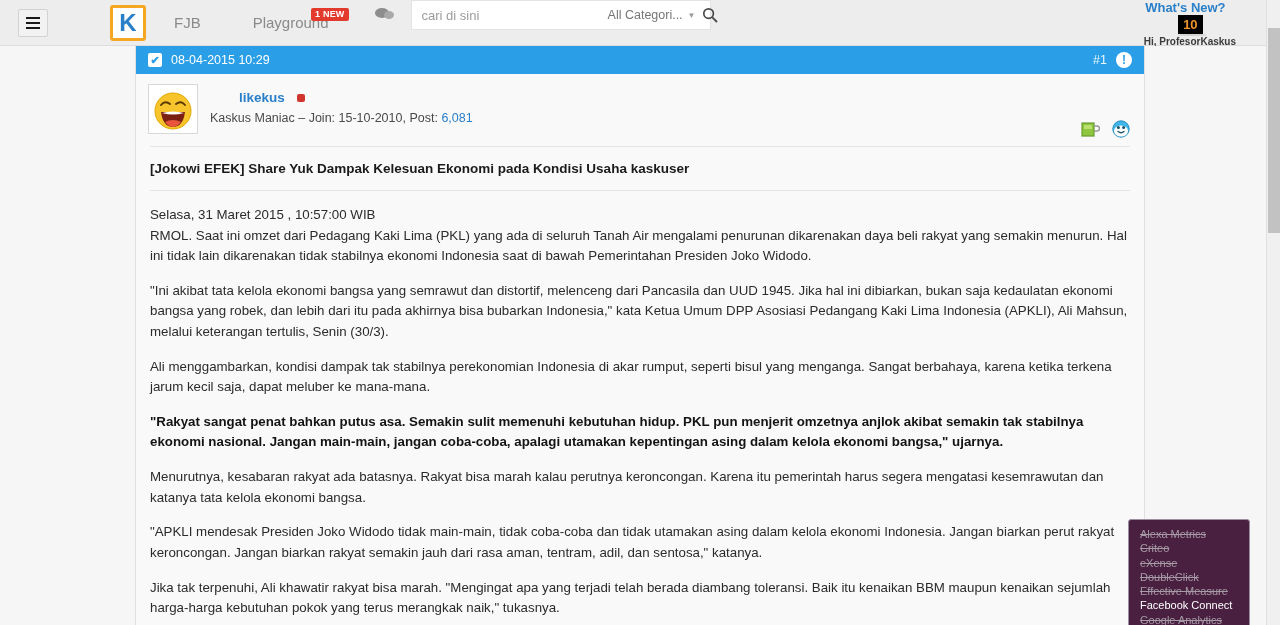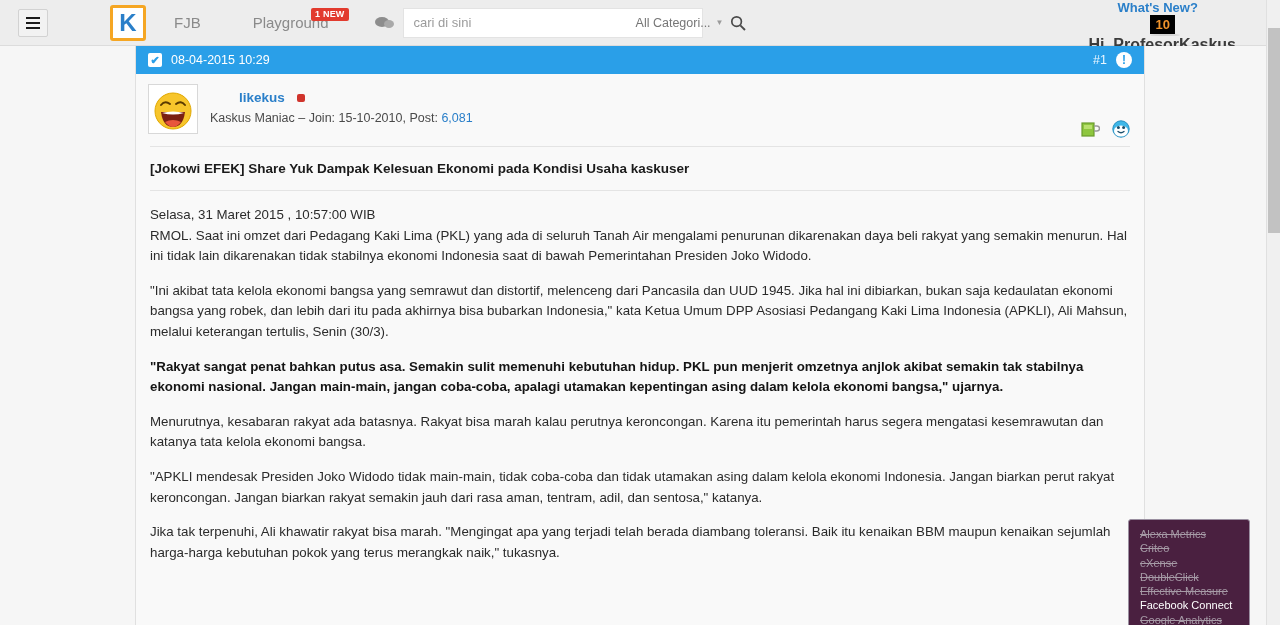--- a/index.html
+++ b/index.html
@@ -78,22 +78,23 @@
     color: #fff;
     font-size: 9px;
     font-weight: bold;
     padding: 1px 4px;
     border-radius: 2px;
     line-height: 1.2;
     letter-spacing: .2px;
   }
 
   .search-area {
-    display: flex; align-items: center;
+    display: flex; 
     margin-left: 16px;
+    gap: 8px;
   }
   .chat-icon {
     width: 28px; height: 28px;
     display: flex; align-items: center; justify-content: center;
     color: #9a9a9a;
     cursor: pointer;
     margin-right: 4px;
   }
   .search-box {
     display: flex; align-items: center;
@@ -112,21 +113,20 @@
     background: transparent;
   }
   .search-input::placeholder { color: #9b9b9b; }
   .cat-select {
     display: flex; align-items: center;
     font-size: 12.5px;
     color: #767676;
     padding-right: 6px;
     cursor: pointer;
     white-space: nowrap;
-    margin-left: 36px;
   }
   .caret { margin-left: 5px; font-size: 8px; color: #9b9b9b; }
   .search-btn {
     width: 34px; height: 100%;
     display: flex; align-items: center; justify-content: center;
     cursor: pointer;
     color: #5a5a5a;
   }
 
   .header-right {
@@ -154,21 +154,21 @@
     width: 30px; height: 30px;
     border-radius: 50%;
     background: #e2e2e2;
     border: 1px solid #d2d2d2;
     margin-left: 14px;
     display:flex;align-items:center;justify-content:center;
     cursor: pointer;
     overflow: hidden;
   }
   .greeting {
-    font-size: 16px;
+    font-size: 10px;
     color: #3b3b3b;
     font-weight: bold;
     margin-left: 9px;
     cursor: pointer;
     white-space: nowrap;
   }
   .help-icon {
     width: 17px; height: 17px;
     border-radius: 50%;
     background: #2a7fc9;
@@ -459,20 +459,21 @@
     </div>
 
     <div class="divider"></div>
 
     <div class="post-title">[Jokowi EFEK] Share Yuk Dampak Kelesuan Ekonomi pada Kondisi Usaha kaskuser</div>
     <div class="title-rule"></div>
 
     <div class="post-body">
       <p>Selasa, 31 Maret 2015 , 10:57:00 WIB<br>RMOL. Saat ini omzet dari Pedagang Kaki Lima (PKL) yang ada di seluruh Tanah Air mengalami penurunan dikarenakan daya beli rakyat yang semakin menurun. Hal ini tidak lain dikarenakan tidak stabilnya ekonomi Indonesia saat di bawah Pemerintahan Presiden Joko Widodo.</p>
       <p>"Ini akibat tata kelola ekonomi bangsa yang semrawut dan distortif, melenceng dari Pancasila dan UUD 1945. Jika hal ini dibiarkan, bukan saja kedaulatan ekonomi bangsa yang robek, dan lebih dari itu pada akhirnya bisa bubarkan Indonesia," kata Ketua Umum DPP Asosiasi Pedangang Kaki Lima Indonesia (APKLI), Ali Mahsun, melalui keterangan tertulis, Senin (30/3).</p>
+      <p>Ali menggambarkan, kondisi dampak tak stabilnya perekonomian Indonesia di akar rumput, seperti bisul yang menganga. Sangat berbahaya, karena ketika terkena jarum kecil saja, dapat meluber ke mana-mana.</p>
       <p class="bold">"Rakyat sangat penat bahkan putus asa. Semakin sulit memenuhi kebutuhan hidup. PKL pun menjerit omzetnya anjlok akibat semakin tak stabilnya ekonomi nasional. Jangan main-main, jangan coba-coba, apalagi utamakan kepentingan asing dalam kelola ekonomi bangsa," ujarnya.</p>
       <p>Menurutnya, kesabaran rakyat ada batasnya. Rakyat bisa marah kalau perutnya keroncongan. Karena itu pemerintah harus segera mengatasi kesemrawutan dan katanya tata kelola ekonomi bangsa.</p>
       <p>"APKLI mendesak Presiden Joko Widodo tidak main-main, tidak coba-coba dan tidak utamakan asing dalam kelola ekonomi Indonesia. Jangan biarkan perut rakyat keroncongan. Jangan biarkan rakyat semakin jauh dari rasa aman, tentram, adil, dan sentosa," katanya.</p>
       <p>Jika tak terpenuhi, Ali khawatir rakyat bisa marah. "Mengingat apa yang terjadi telah berada diambang toleransi. Baik itu kenaikan BBM maupun kenaikan sejumlah harga-harga kebutuhan pokok yang terus merangkak naik," tukasnya.</p>
 
     </div>
   </div>
 
   <div class="ghostery">
     <div class="gh-item">Alexa Metrics</div>

